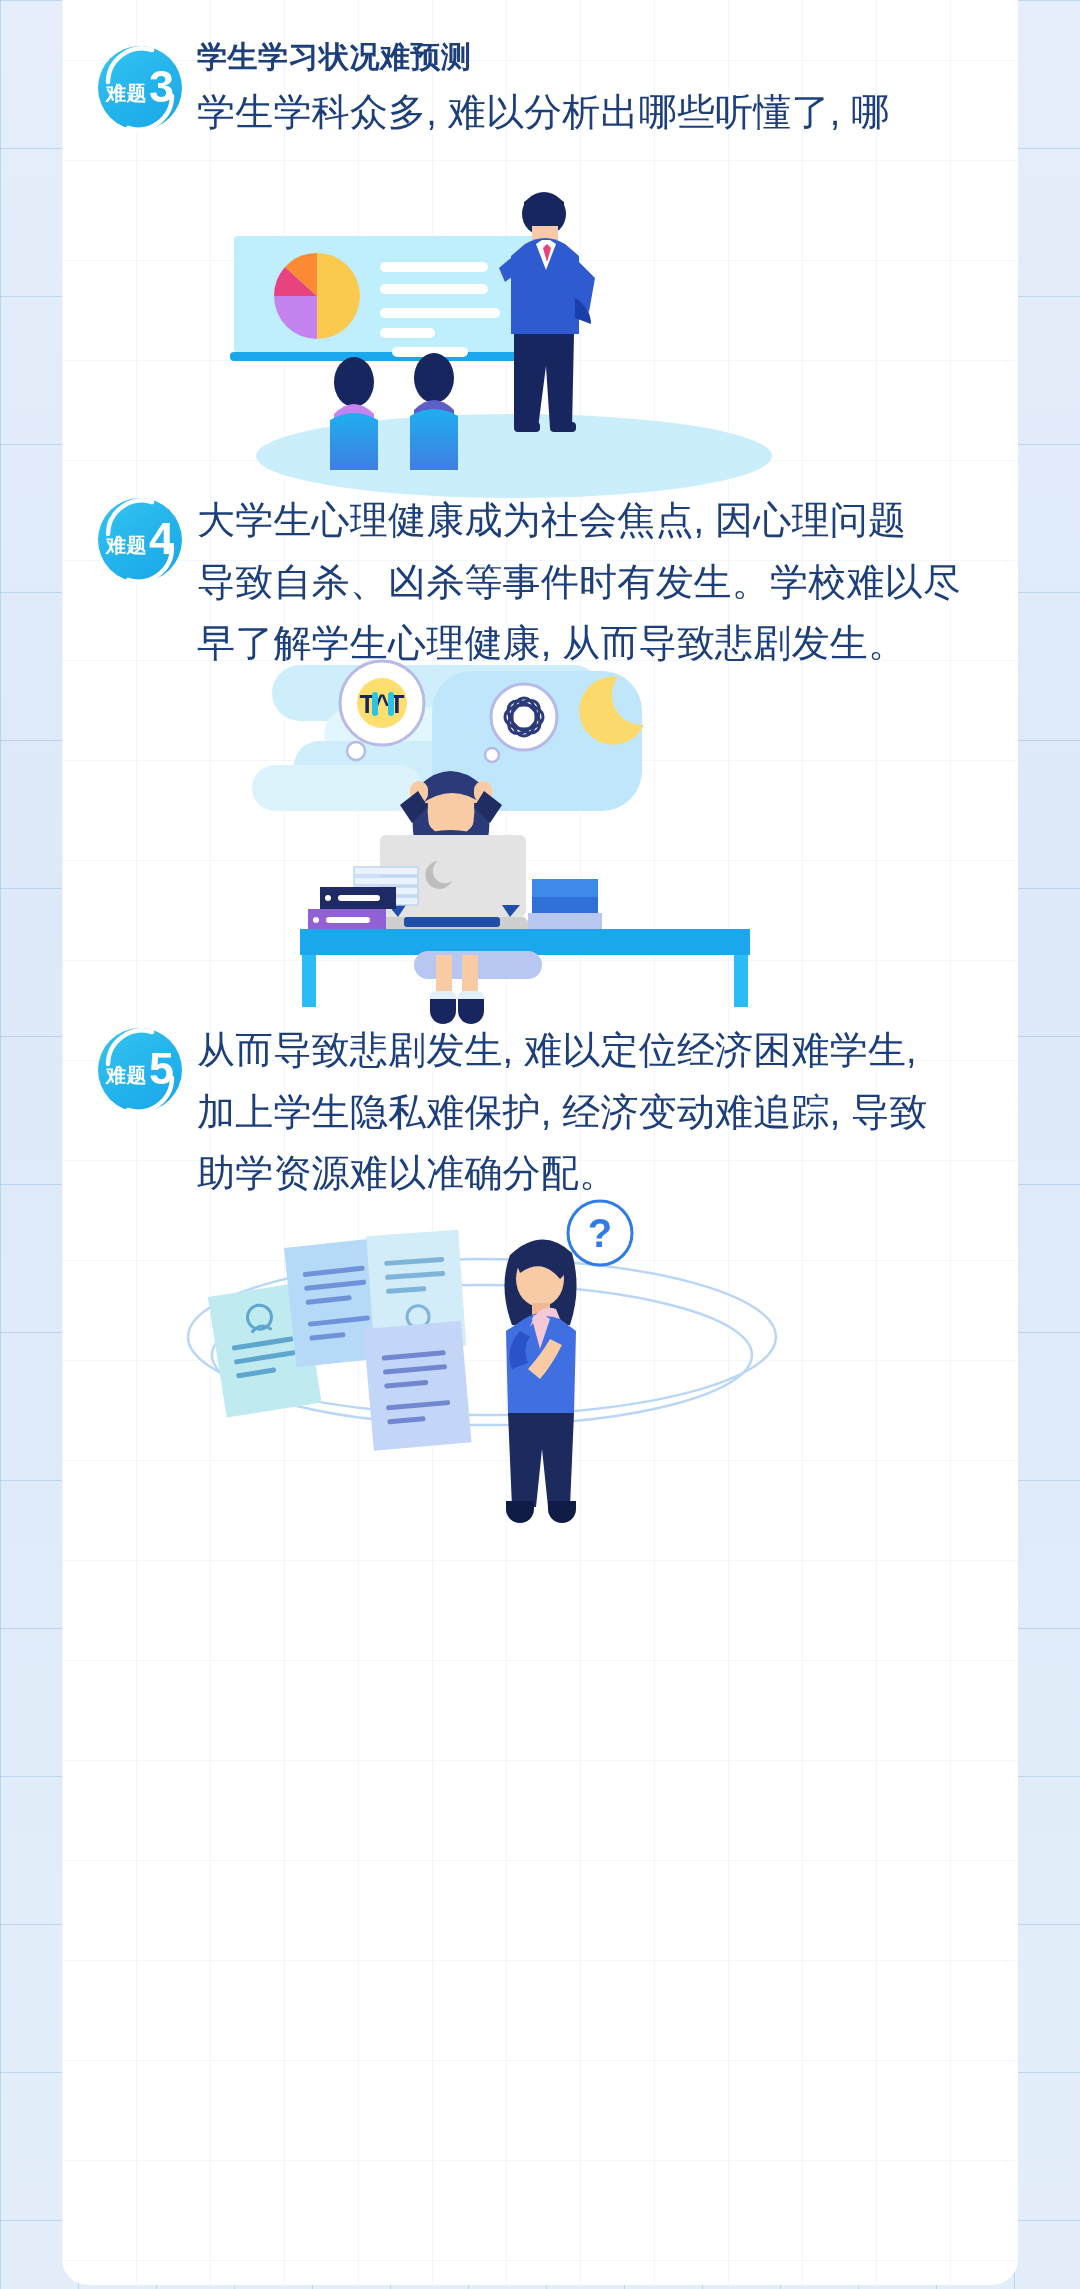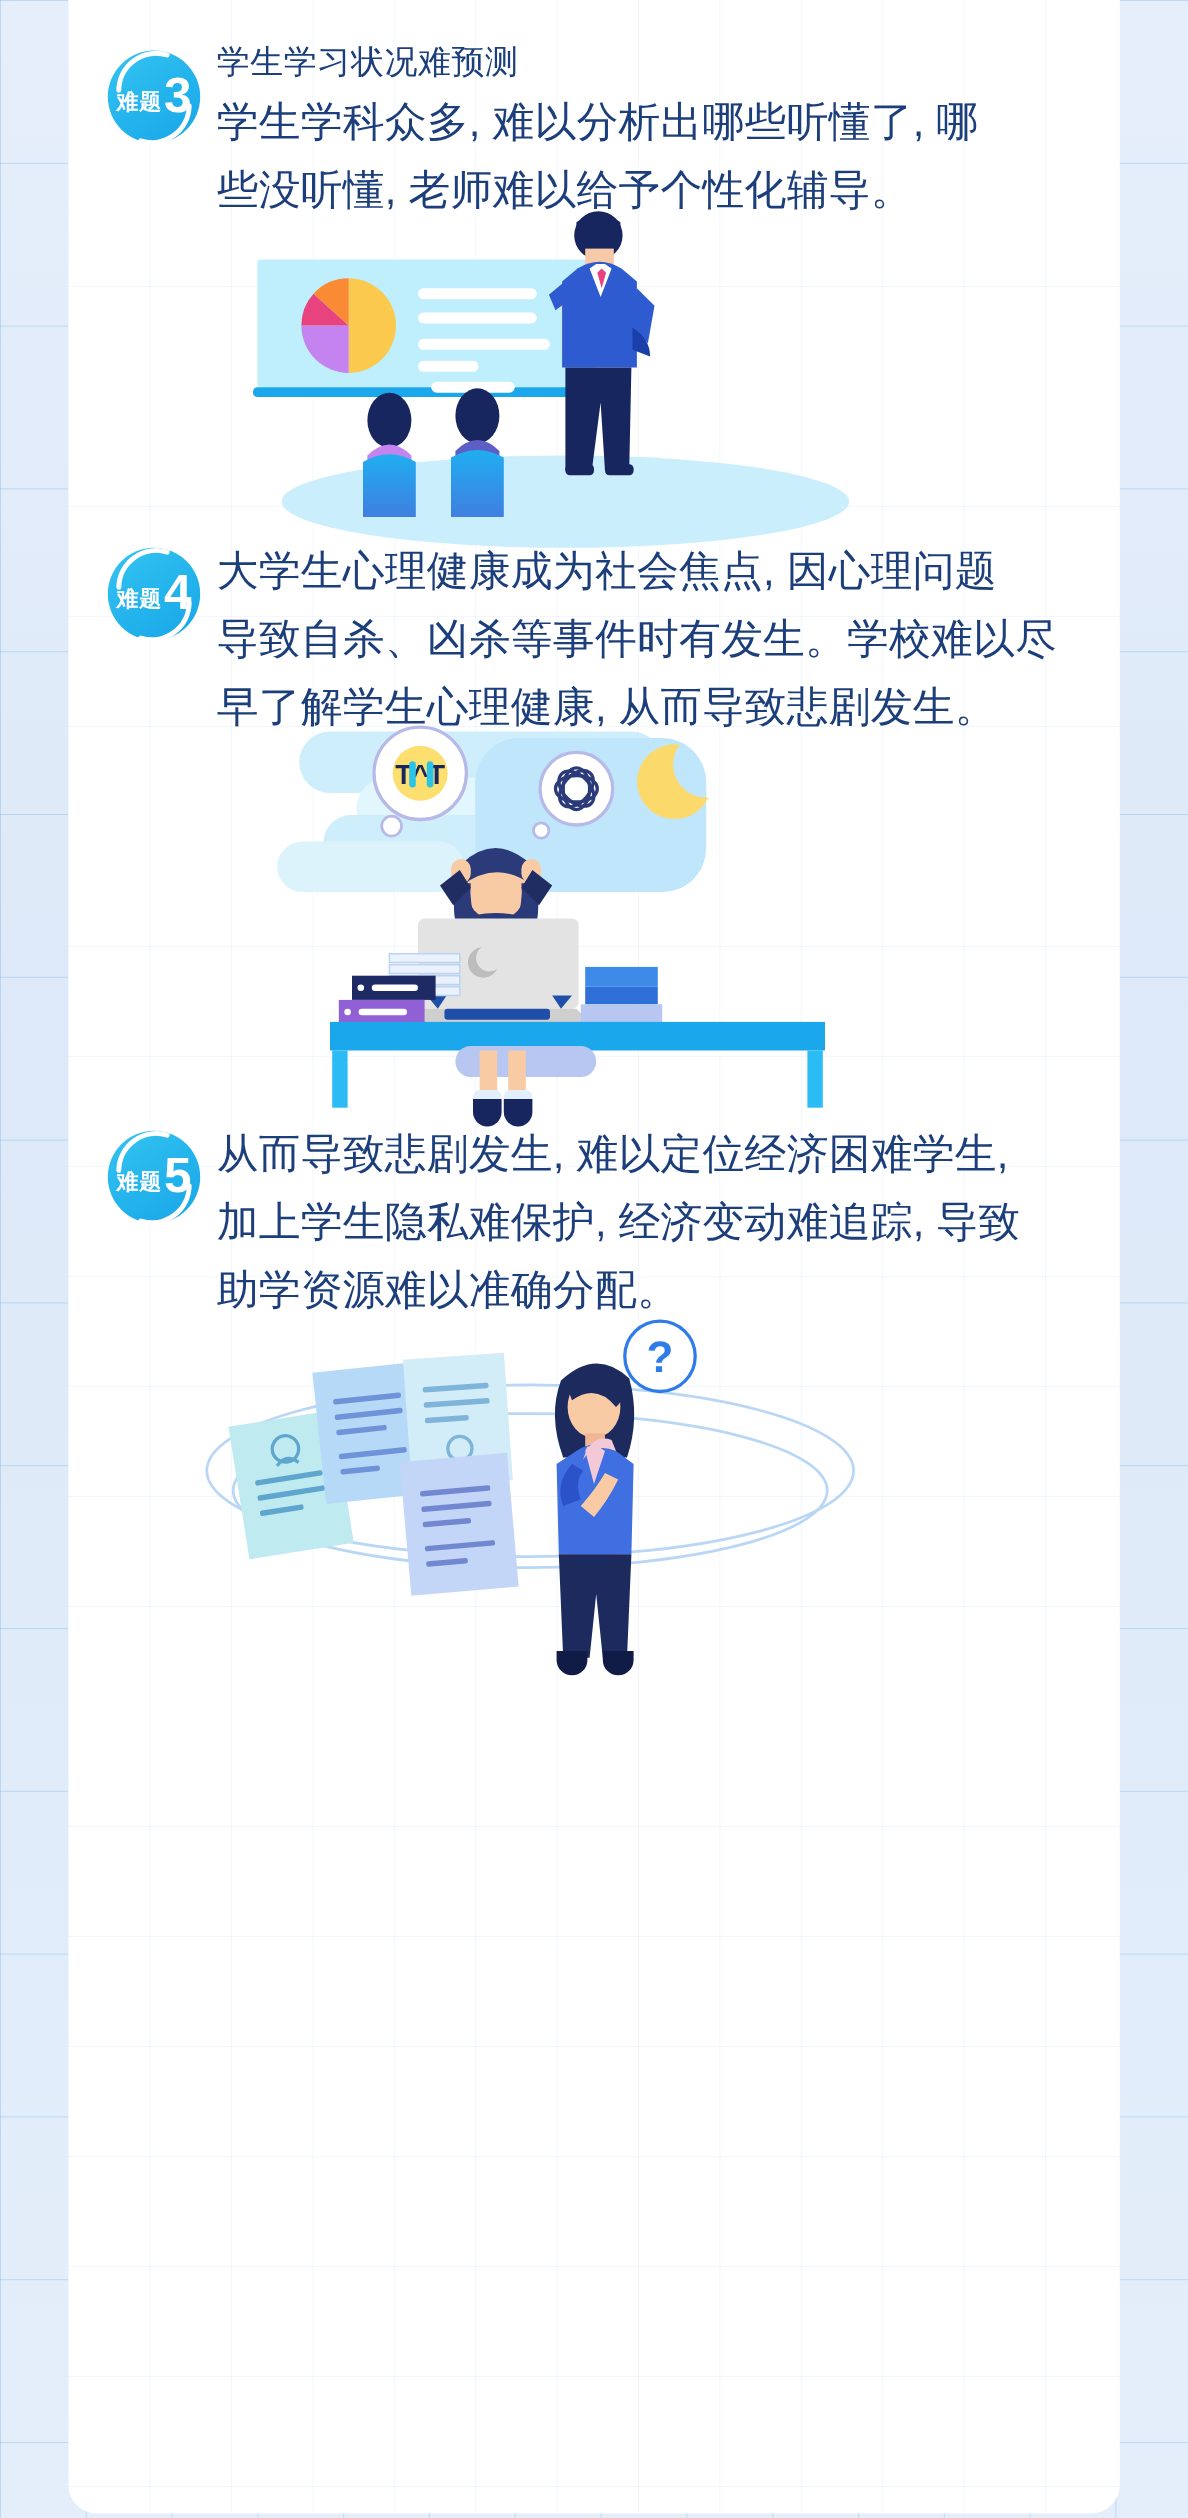--- a/index.html
+++ b/index.html
@@ -66,21 +66,21 @@
     transform:translateY(5px);
   }
   .badge .bnum{
     font-size:45px;font-weight:700;
     margin-left:2px;transform:translateY(-2px);
   }
 
   
   .txt{margin-left:135px;padding-right:30px;}
   .title{
-    font-size:30px;font-weight:400;color:#1c3f7c;
+    font-size:30px;font-weight:700;color:#1c3f7c;
     letter-spacing:.5px;line-height:1.25;margin:0 0 6px 0;
   }
   .body{
     font-size:38px;color:#1c3f7c;line-height:1.62;
     letter-spacing:.2px;margin:0;font-weight:400;
   }
   .body .ln{display:block;white-space:nowrap;}
 
   
   .illus{position:absolute;left:0;width:988px;}
@@ -104,21 +104,20 @@
         </svg>
         <div class="btxt">
           <span class="blabel">难题</span>
           <span class="bnum">3</span>
         </div>
       </div>
       <div class="txt">
         <h2 class="title">学生学习状况难预测</h2>
         <p class="body">
           <span class="ln">学生学科众多, 难以分析出哪些听懂了, 哪</span>
-          <span class="ln">些没听懂, 老师难以给予个性化辅导。</span>
         </p>
       </div>
     </div>
 
     <div class="illus" style="top:120px;">
       <svg width="956" height="330" viewBox="0 0 956 330">
         <ellipse cx="452" cy="298" rx="258" ry="42" fill="#cbeefc"></ellipse>
         <rect x="172" y="78" width="306" height="116" rx="3" fill="#bfeefc"></rect>
         <rect x="168" y="194" width="314" height="9" rx="4" fill="#1aa7ec"></rect>
         <g>

